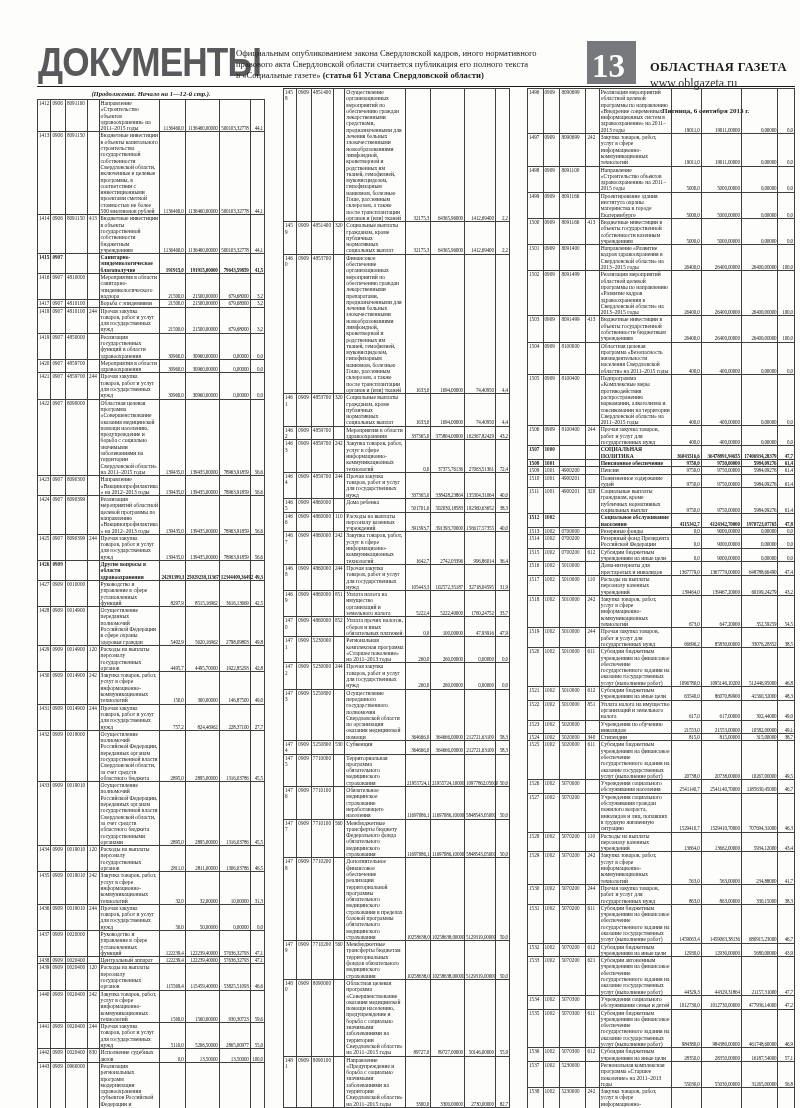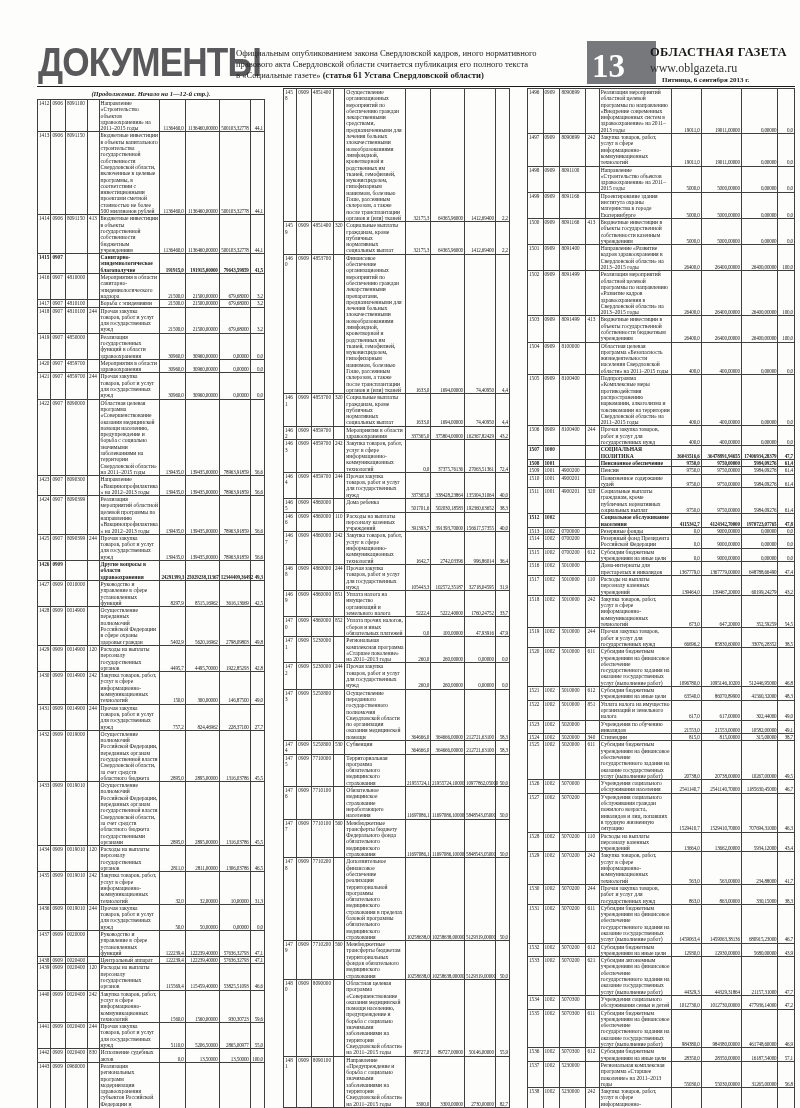--- a/index.html
+++ b/index.html
@@ -5,26 +5,26 @@
   html,body{margin:0;padding:0;width:800px;height:1108px;overflow:hidden;background:#fdfdfc;}
   body{font-family:"Liberation Serif","DejaVu Serif",serif;color:#1a1a1a;position:relative;}
   .page{position:absolute;inset:0;}
 
   
   .mast-title{position:absolute;left:38px;top:42px;font-family:"Liberation Sans","DejaVu Sans",sans-serif;
     font-weight:bold;font-size:40px;line-height:40px;color:#59595b;letter-spacing:-1px;
     transform:scaleX(.88);transform-origin:left top;}
   .legal{position:absolute;left:236px;top:48px;width:340px;font-size:8.6px;line-height:11px;color:#222;}
   .legal .bold{font-weight:bold;}
-  .pagenum-box{position:absolute;left:587px;top:41px;width:49px;height:43px;background:#77787b;padding-left:20px;}
+  .pagenum-box{position:absolute;left:587px;top:41px;width:49px;height:43px;background:#77787b;}
   .pagenum{position:absolute;left:5px;bottom:0px;color:#fff;font-size:33px;line-height:36px;font-weight:bold;}
-  .gazette{position:absolute;left:650px;top:45px;width:150px;}
+  .gazette{position:absolute;left:650px;top:60px;width:150px;}
   .gazette .gz-name{font-weight:bold;font-size:12.5px;letter-spacing:.4px;white-space:nowrap;}
   .gazette .gz-url{font-size:12px;color:#333;margin-top:1px;}
-  .gazette .gz-date{font-size:7px;font-weight:bold;margin-top:0;padding-left:12px;}
+  .gazette .gz-date{font-size:7px;font-weight:bold;margin-top:16px;padding-left:12px;}
   .mast-rule{position:absolute;left:37px;top:86px;width:758px;height:1px;background:#1a1a1a;}
 
   
   .tcol{position:absolute;}
   .tcol0{left:37px;top:90px;width:228px;}
   .tcol1{left:283px;top:88px;width:227px;}
   .tcol2{left:527px;top:88px;width:268px;}
   .cont-note{font-size:6.6px;font-weight:bold;font-style:italic;text-align:center;margin-bottom:2px;}
   table.budget{border-collapse:collapse;table-layout:fixed;width:100%;}
   table.budget td{border:0.5px solid #404040;padding:0 1px;vertical-align:top;

